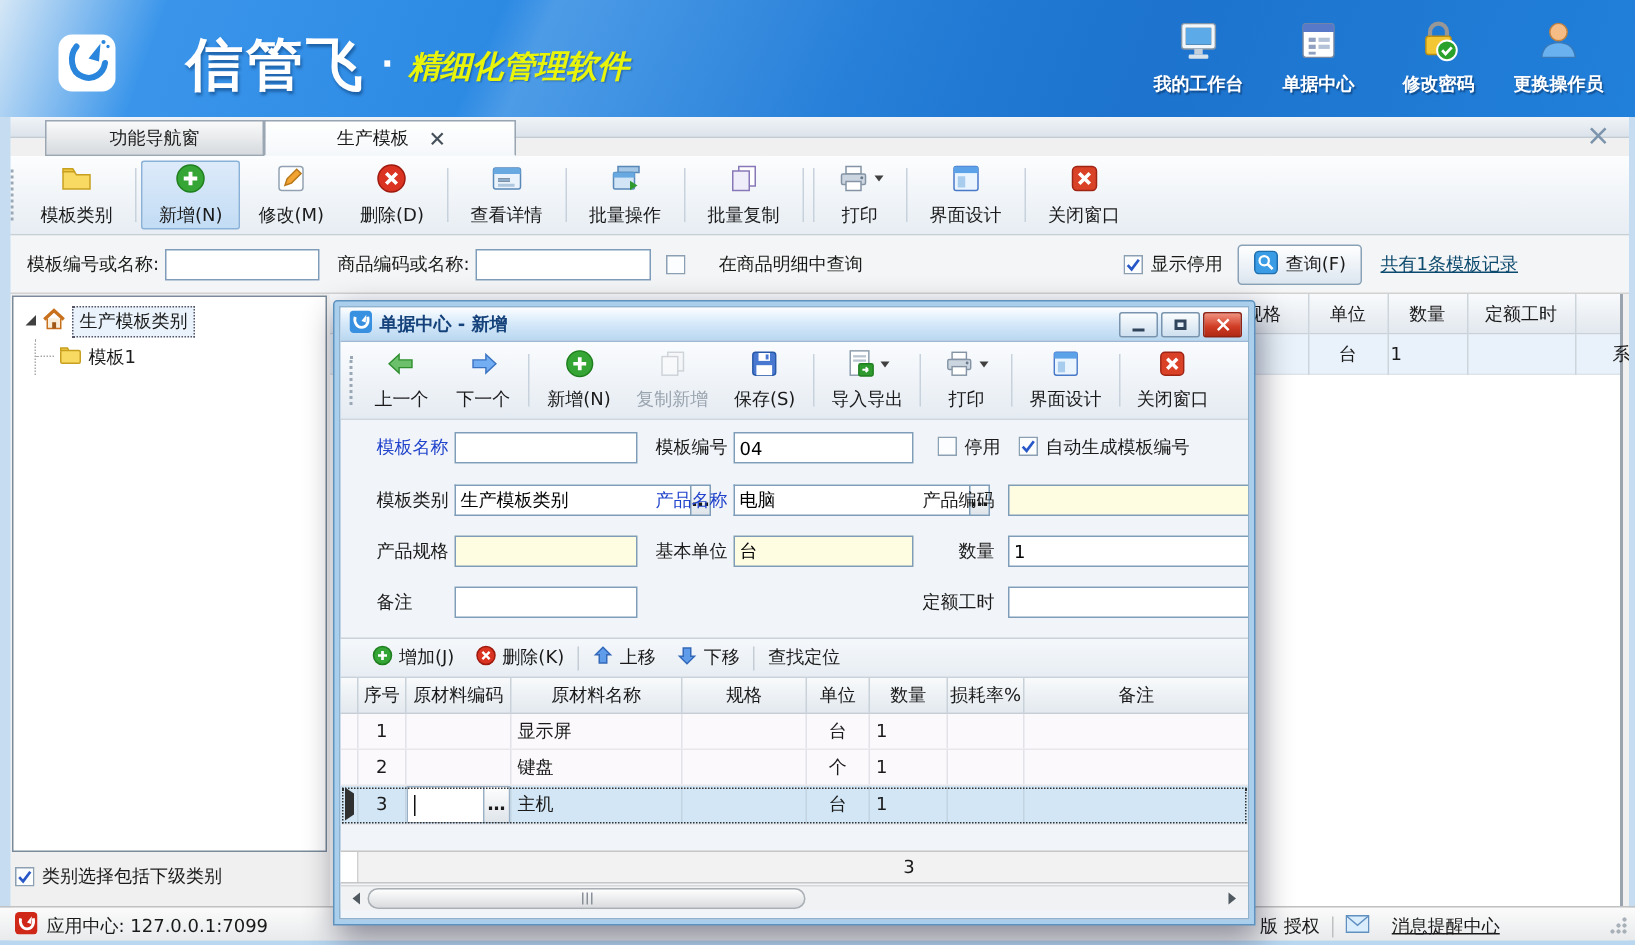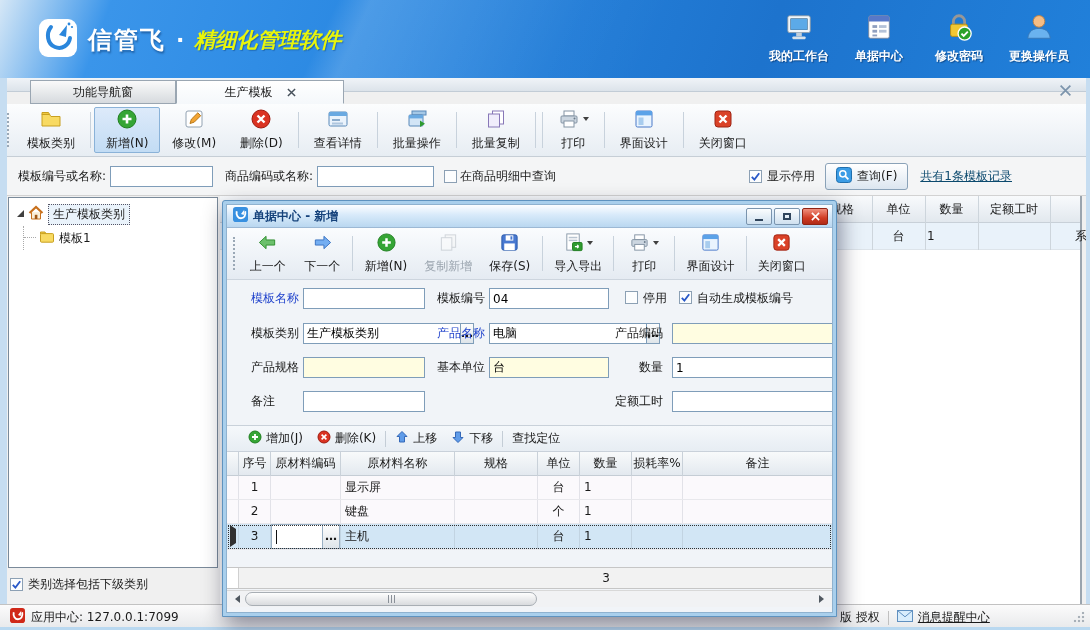--- a/index.html
+++ b/index.html
@@ -6,21 +6,21 @@
   html,body { width:1090px; height:630px; }
   body { font-family: "DejaVu Sans", "Liberation Sans", sans-serif; font-size:12px; color:#1a1a1a; background:#fff; overflow:hidden; }
   .app { position:relative; width:1090px; height:630px; background:#f0f0f0; overflow:hidden; }
 
   
   .header { position:absolute; left:0; top:0; width:1090px; height:78px;
     background: linear-gradient(110deg, #d5e7f6 0%, #3a95ea 10%, #2a88e2 34%, #1d73cd 70%, #2180da 100%); overflow:hidden; }
   .header::after { content:""; position:absolute; inset:0;
     background: linear-gradient(115deg, transparent 30%, rgba(255,255,255,.16) 33%, rgba(255,255,255,.02) 52%, transparent 60%); }
   .brand-wrap { position:absolute; left:38px; top:18px; display:flex; align-items:center; gap:10px; z-index:2; }
-  .brand-name { font-size:24px; font-weight:bold; color:#fff; letter-spacing:2px; text-shadow:1px 2px 2px rgba(0,40,90,.45); }
+  .brand-name { font-size:38px; font-weight:bold; color:#fff; letter-spacing:2px; text-shadow:1px 2px 2px rgba(0,40,90,.45);margin-left:36px; }
   .brand-dot { font-size:22px; color:#fff; font-weight:bold; }
   .brand-tag { font-size:21px; font-weight:bold; font-style:italic; color:#e8f50a; text-shadow:1px 1px 1px rgba(0,40,90,.35); }
   .quick { position:absolute; right:18px; top:12px; display:flex; gap:14px; z-index:2; }
   .qbtn { display:flex; flex-direction:column; align-items:center; gap:3px; min-width:66px; cursor:pointer; }
   .qbtn svg { width:30px; height:30px; }
   .qlbl { color:#fff; font-weight:bold; font-size:12px; text-shadow:1px 1px 1px rgba(0,30,70,.5); white-space:nowrap; }
 
   
   .tabbar { position:absolute; left:0; top:78px; width:1090px; height:14px;
     background:linear-gradient(#f0f4f8,#dce3ea); border-bottom:1px solid #c2ccd6; }
@@ -78,21 +78,21 @@
   .bgt-cell { position:absolute; top:0; height:27px; line-height:27px; text-align:center; overflow:hidden; white-space:nowrap; }
   .bgt-line { position:absolute; top:0; width:1px; height:54px; background:#cdd5dc; }
 
   
   .statusbar { position:absolute; left:0; top:604px; width:1090px; height:23px;
     background:linear-gradient(#fbfbfb,#e9eaec); border-top:1px solid #c2c2c2; }
   .sb-left { position:absolute; left:10px; top:3px; display:flex; align-items:center; gap:6px; }
   .sb-left svg { width:15px; height:15px; }
   .sb-right { position:absolute; left:840px; top:4px; display:flex; align-items:center; gap:8px; }
   .sb-sep { width:1px; height:14px; background:#c0c0c0; }
-  .sb-msg { display:flex; align-items:center; gap:5px; text-decoration:underline; cursor:pointer; }
+  .sb-msg { display:flex; align-items:center; gap:15px; text-decoration:underline; cursor:pointer; }
   .sb-msg svg { width:16px; height:12px; }
   .sb-grip { position:absolute; right:5px; bottom:4px; width:12px; height:12px;
     background:
       radial-gradient(circle at 10px 2px, #a8b0b8 1.2px, transparent 1.6px),
       radial-gradient(circle at 6px 6px, #a8b0b8 1.2px, transparent 1.6px),
       radial-gradient(circle at 10px 6px, #a8b0b8 1.2px, transparent 1.6px),
       radial-gradient(circle at 2px 10px, #a8b0b8 1.2px, transparent 1.6px),
       radial-gradient(circle at 6px 10px, #a8b0b8 1.2px, transparent 1.6px),
       radial-gradient(circle at 10px 10px, #a8b0b8 1.2px, transparent 1.6px); }
 
@@ -333,21 +333,21 @@
   <div class="filterbar">
     <span class="flabel">模板编号或名称:</span>
     <input class="txt" style="width: 103px; margin-left: 4px;">
     <span class="flabel" style="margin-left:12px;">商品编码或名称:</span>
     <input class="txt" style="width: 117px; margin-left: 4px;">
     <span class="checkbox" style="margin-left:10px;">
       <svg viewBox="0 0 13 13">
           <rect x="0.5" y="0.5" width="12" height="12" fill="#fcfdfe" stroke="#8ca0b4"></rect>
         </svg>
     </span>
-    <span class="flabel" style="margin-left:3px;">在商品明细中查询</span>
+    <span class="flabel" style="margin-left:22px;">在商品明细中查询</span>
     <span style="flex:1"></span>
     <span class="checkbox">
       <svg viewBox="0 0 13 13">
           <rect x="0.5" y="0.5" width="12" height="12" fill="#fcfdfe" stroke="#8ca0b4"></rect>
           <path d="M2.8 6.8l2.6 2.8 4.8-6.4" fill="none" stroke="#2858c8" stroke-width="1.8"></path>
         </svg>
     </span>
     <span class="flabel" style="margin-left:5px;">显示停用</span>
     <div class="qbtn-search">
       <span><svg viewBox="0 0 16 16">

